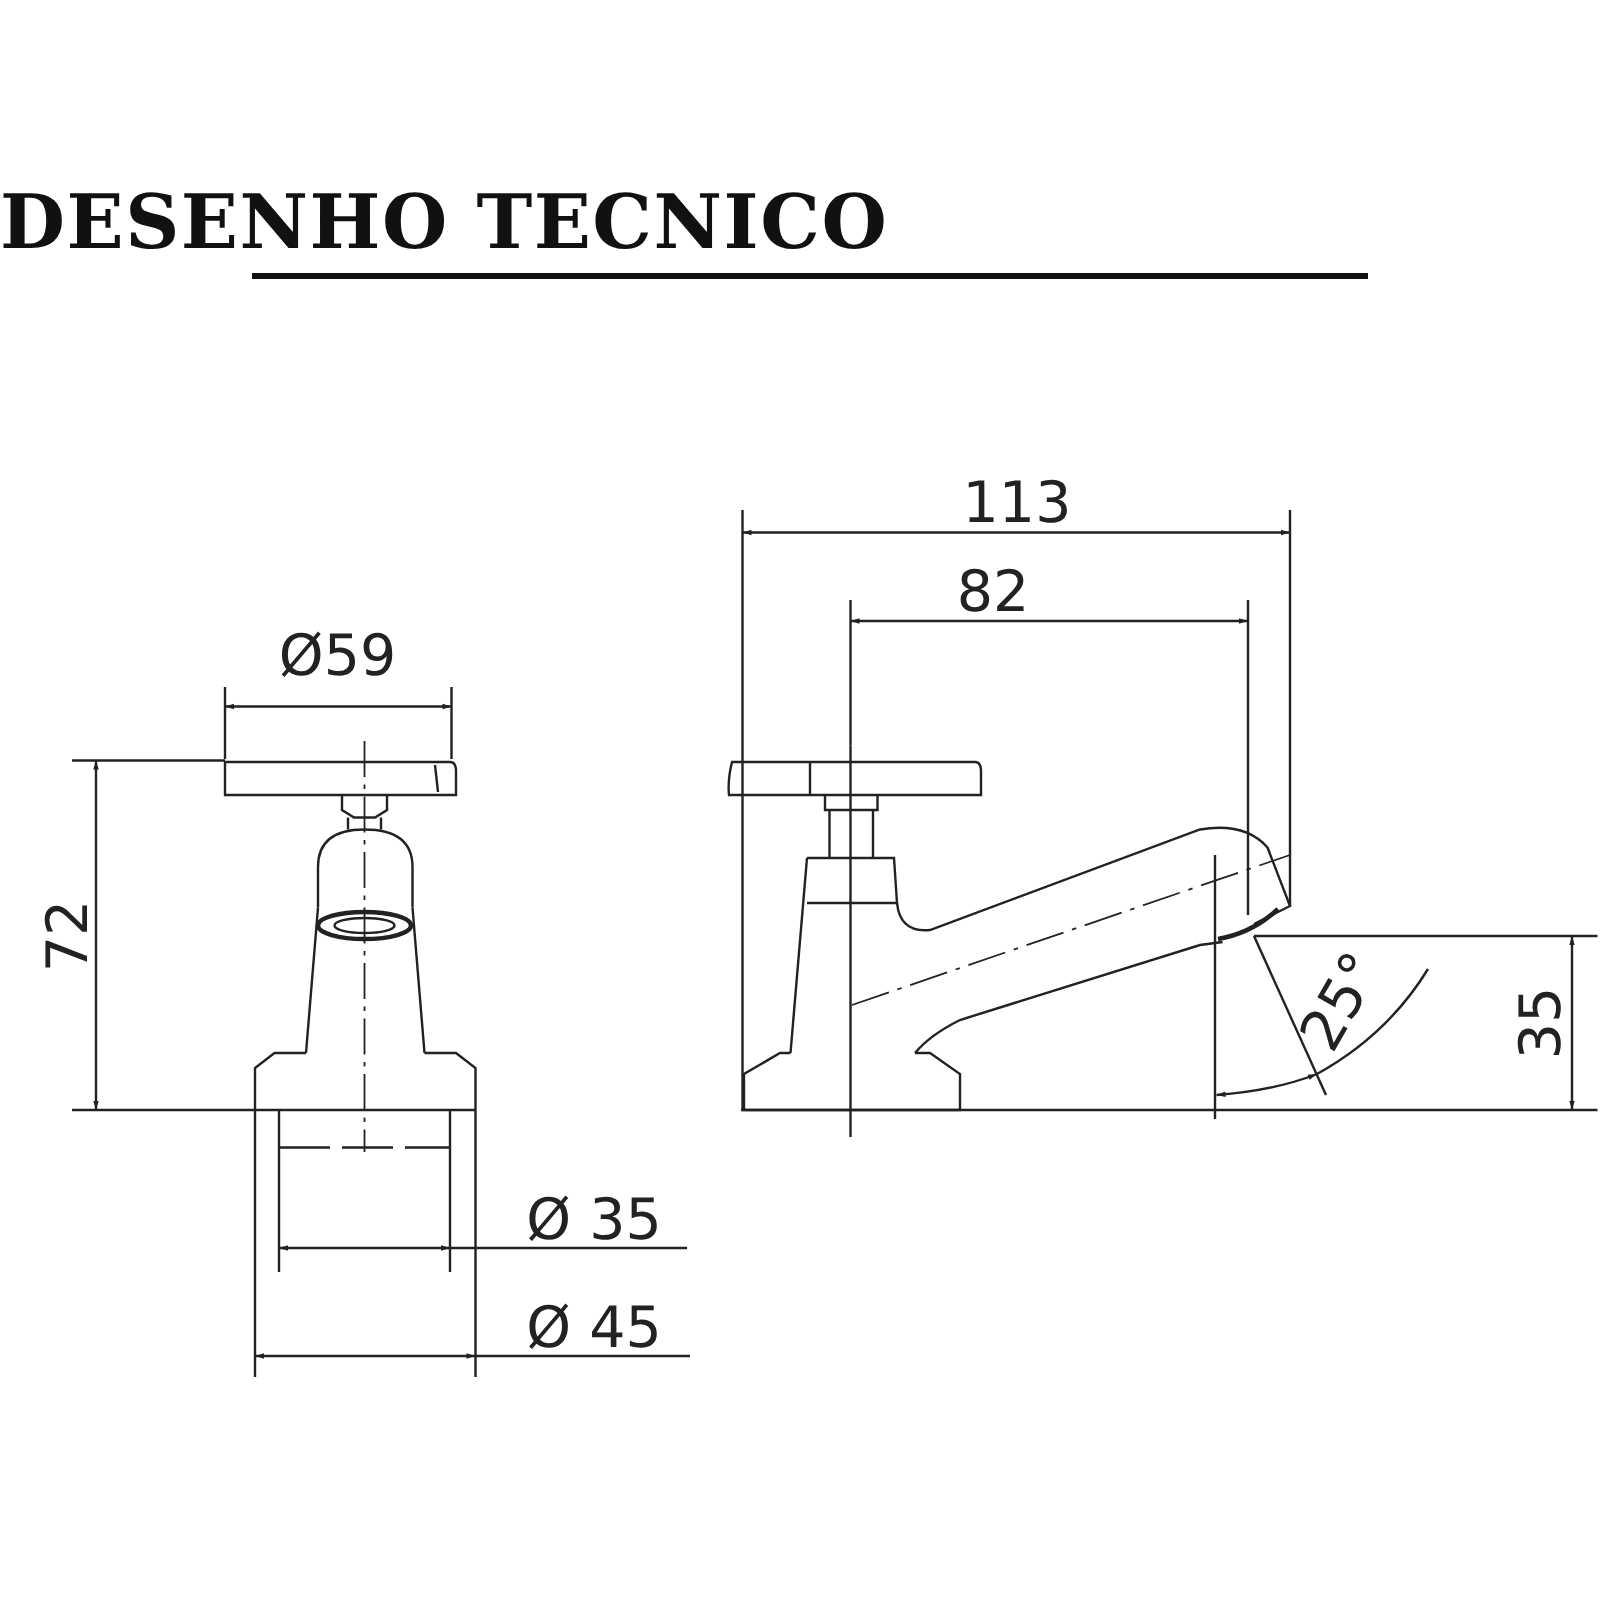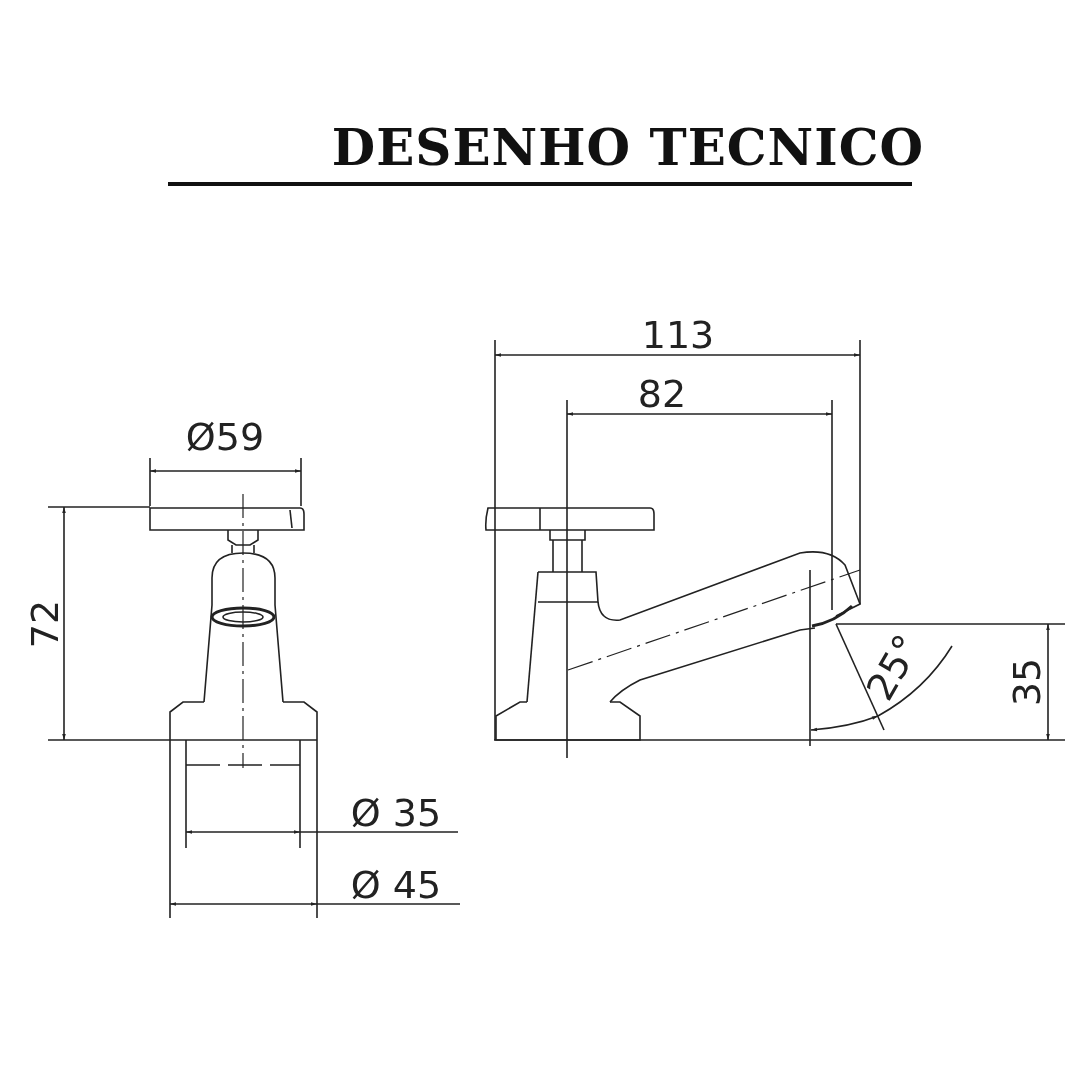--- a/index.html
+++ b/index.html
@@ -1,18 +1,18 @@
 <!DOCTYPE html>
 <html><head>
   <meta charset="utf-8">
   <style>
     html, body { margin: 0; padding: 0; background: #ffffff; }
     body { width: 1080px; height: 1080px; position: relative; overflow: hidden; }
     .title {
-      position: absolute; left: 0; top: 118px; width: 924px; text-align: right;
+      position: absolute; left: 0; top: 118px; width: 924px; text-align: left;
       font-family: "DejaVu Serif", serif; font-weight: bold; font-size: 50px;
       letter-spacing: 1px; color: #111111;
     }
     .title-rule { position: absolute; left: 168px; top: 182px; width: 744px; height: 4px; background: #111; }
     svg.drawing { position: absolute; left: 0; top: 0; }
     .dim { font-family: "DejaVu Sans", sans-serif; font-size: 38px; fill: #222; }
   </style>
 </head>
 <body>
 

